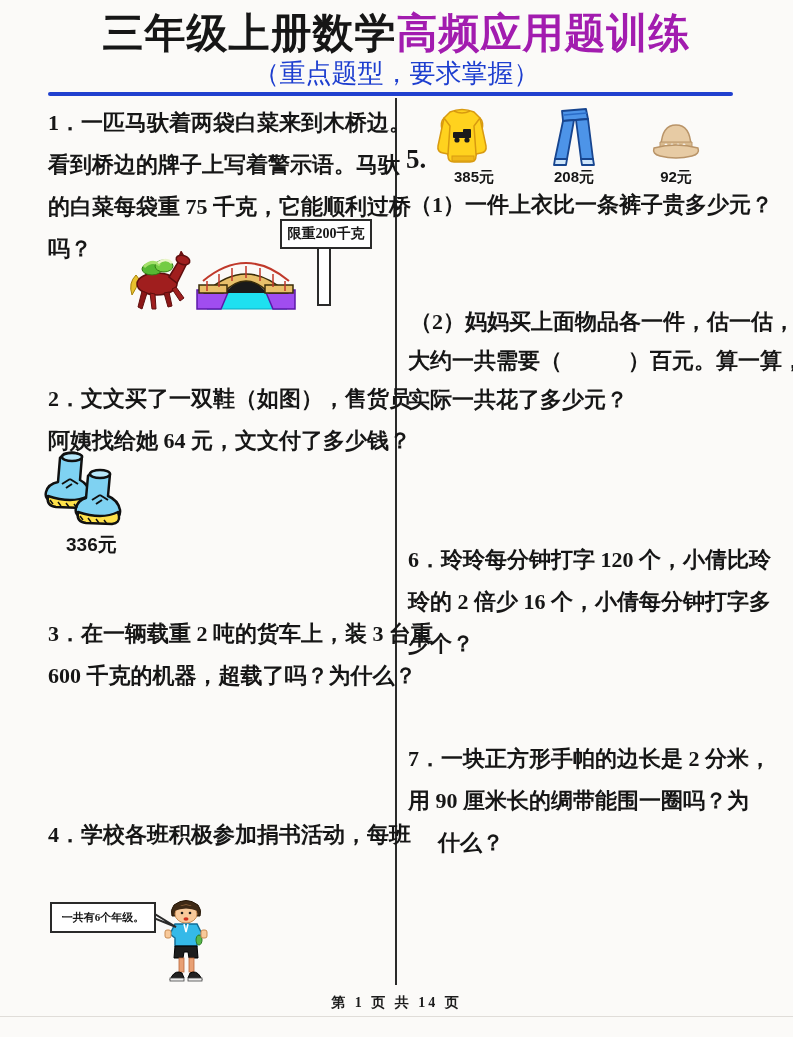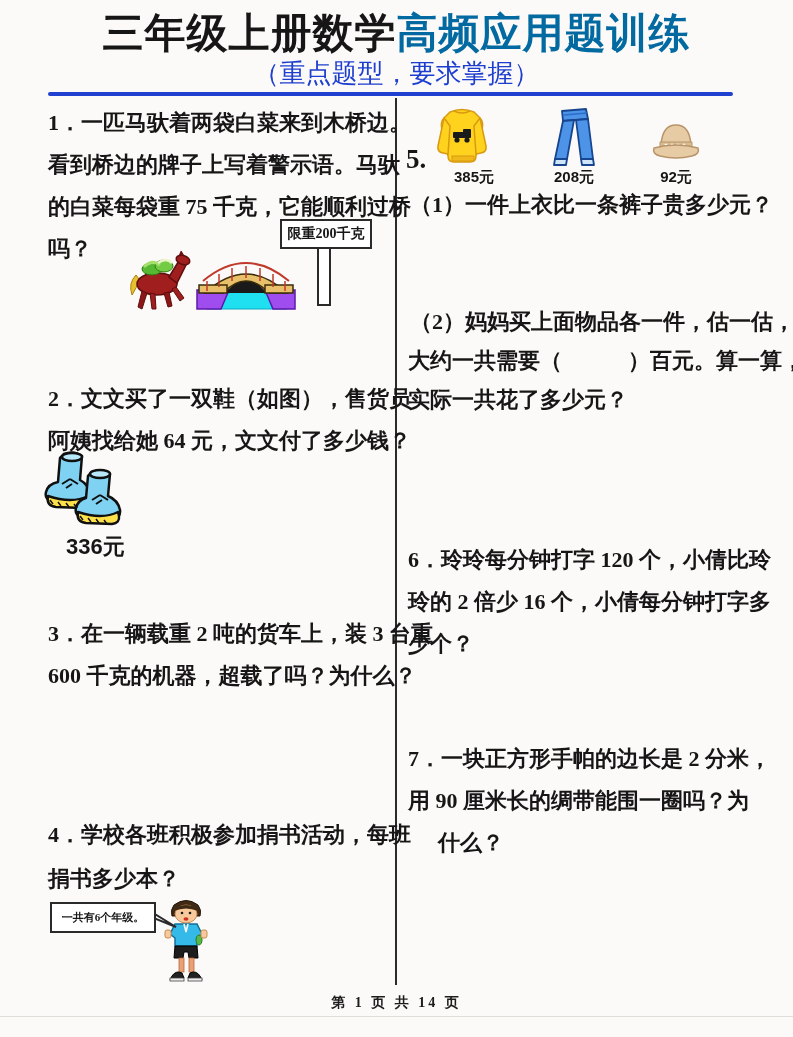--- a/index.html
+++ b/index.html
@@ -12,21 +12,21 @@
     overflow:hidden;
   }
   
   .title{
     position:absolute;left:0;top:6px;width:793px;
     text-align:center;
     font-family:"Liberation Sans", sans-serif;
     font-size:41px;font-weight:900;letter-spacing:1px;
     white-space:nowrap;
   }
-  .title .t-red{color:#0369a1;}
+  .title .t-red{color:#a21caf;}
   .subtitle{
     position:absolute;left:0;top:56px;width:793px;
     text-align:center;
     font-size:26px;font-weight:400;color:#1d3ecf;
     white-space:nowrap;
   }
   .rule-blue{
     position:absolute;left:48px;top:92px;width:685px;height:4px;
     background:#2040cf;border-radius:2px;
   }
@@ -43,21 +43,21 @@
     color:#161616;
   }
   .price{
     position:absolute;white-space:nowrap;
     font-family:"Liberation Sans", sans-serif;
     font-size:15px;font-weight:700;text-align:center;
   }
   .price-big{
     position:absolute;white-space:nowrap;
     font-family:"Liberation Sans", sans-serif;
-    font-size:22px;font-weight:700;
+    font-size:19px;font-weight:700;
   }
   .p5-num{
     position:absolute;left:406px;top:144px;
     font-size:27px;font-weight:600;
   }
   
   .limit-sign{
     position:absolute;left:280px;top:219px;width:88px;height:26px;
     background:#fff;border:2px solid #2a2a2a;
     font-size:14px;font-weight:700;
@@ -157,21 +157,20 @@
     <path d="M50,50 l8,-5 M58,45 l8,5 M54,54 l6,-4" stroke="#101010" stroke-width="2" fill="none"></path>
     <path d="M8,50 l3,4 M16,52 l3,4 M24,53 l3,4 M32,54 l3,4" stroke="#101010" stroke-width="1.5"></path>
     <path d="M38,66 l3,4 M46,68 l3,4 M54,69 l3,4 M62,70 l3,4" stroke="#101010" stroke-width="1.5"></path>
   </svg>
   <div class="price-big" style="left:66px;top:532px;">336元</div>
 
   <div class="line" style="left:48px;top:619px;">3．在一辆载重 2 吨的货车上，装 3 台重</div>
   <div class="line" style="left:48px;top:661px;">600 千克的机器，超载了吗？为什么？</div>
 
   <div class="line" style="left:48px;top:820px;">4．学校各班积极参加捐书活动，每班</div>
-  <div class="line" style="left:48px;top:864px;">捐书多少本？</div>
 
   <div class="bubble">一共有6个年级。</div>
   <svg class="bubble-tail" width="28" height="20" viewBox="0 0 28 20">
     <polygon points="0,1 26,17 6,9" fill="#ffffff" stroke="#2a2a2a" stroke-width="2"></polygon>
   </svg>
 
   <svg class="illus" style="left:162px;top:898px;" width="48" height="86" viewBox="0 0 48 86">
     <path d="M12,7 Q24,-2 36,7 Q40,12 38,18 L10,18 Q8,12 12,7 Z" fill="#3f2a16" stroke="#241505" stroke-width="1"></path>
     <ellipse cx="24" cy="16" rx="11" ry="9" fill="#f8c99a" stroke="#c88b52" stroke-width="1"></ellipse>
     <path d="M12,10 Q24,4 36,10 L36,13 Q24,8 12,13 Z" fill="#3f2a16"></path>

